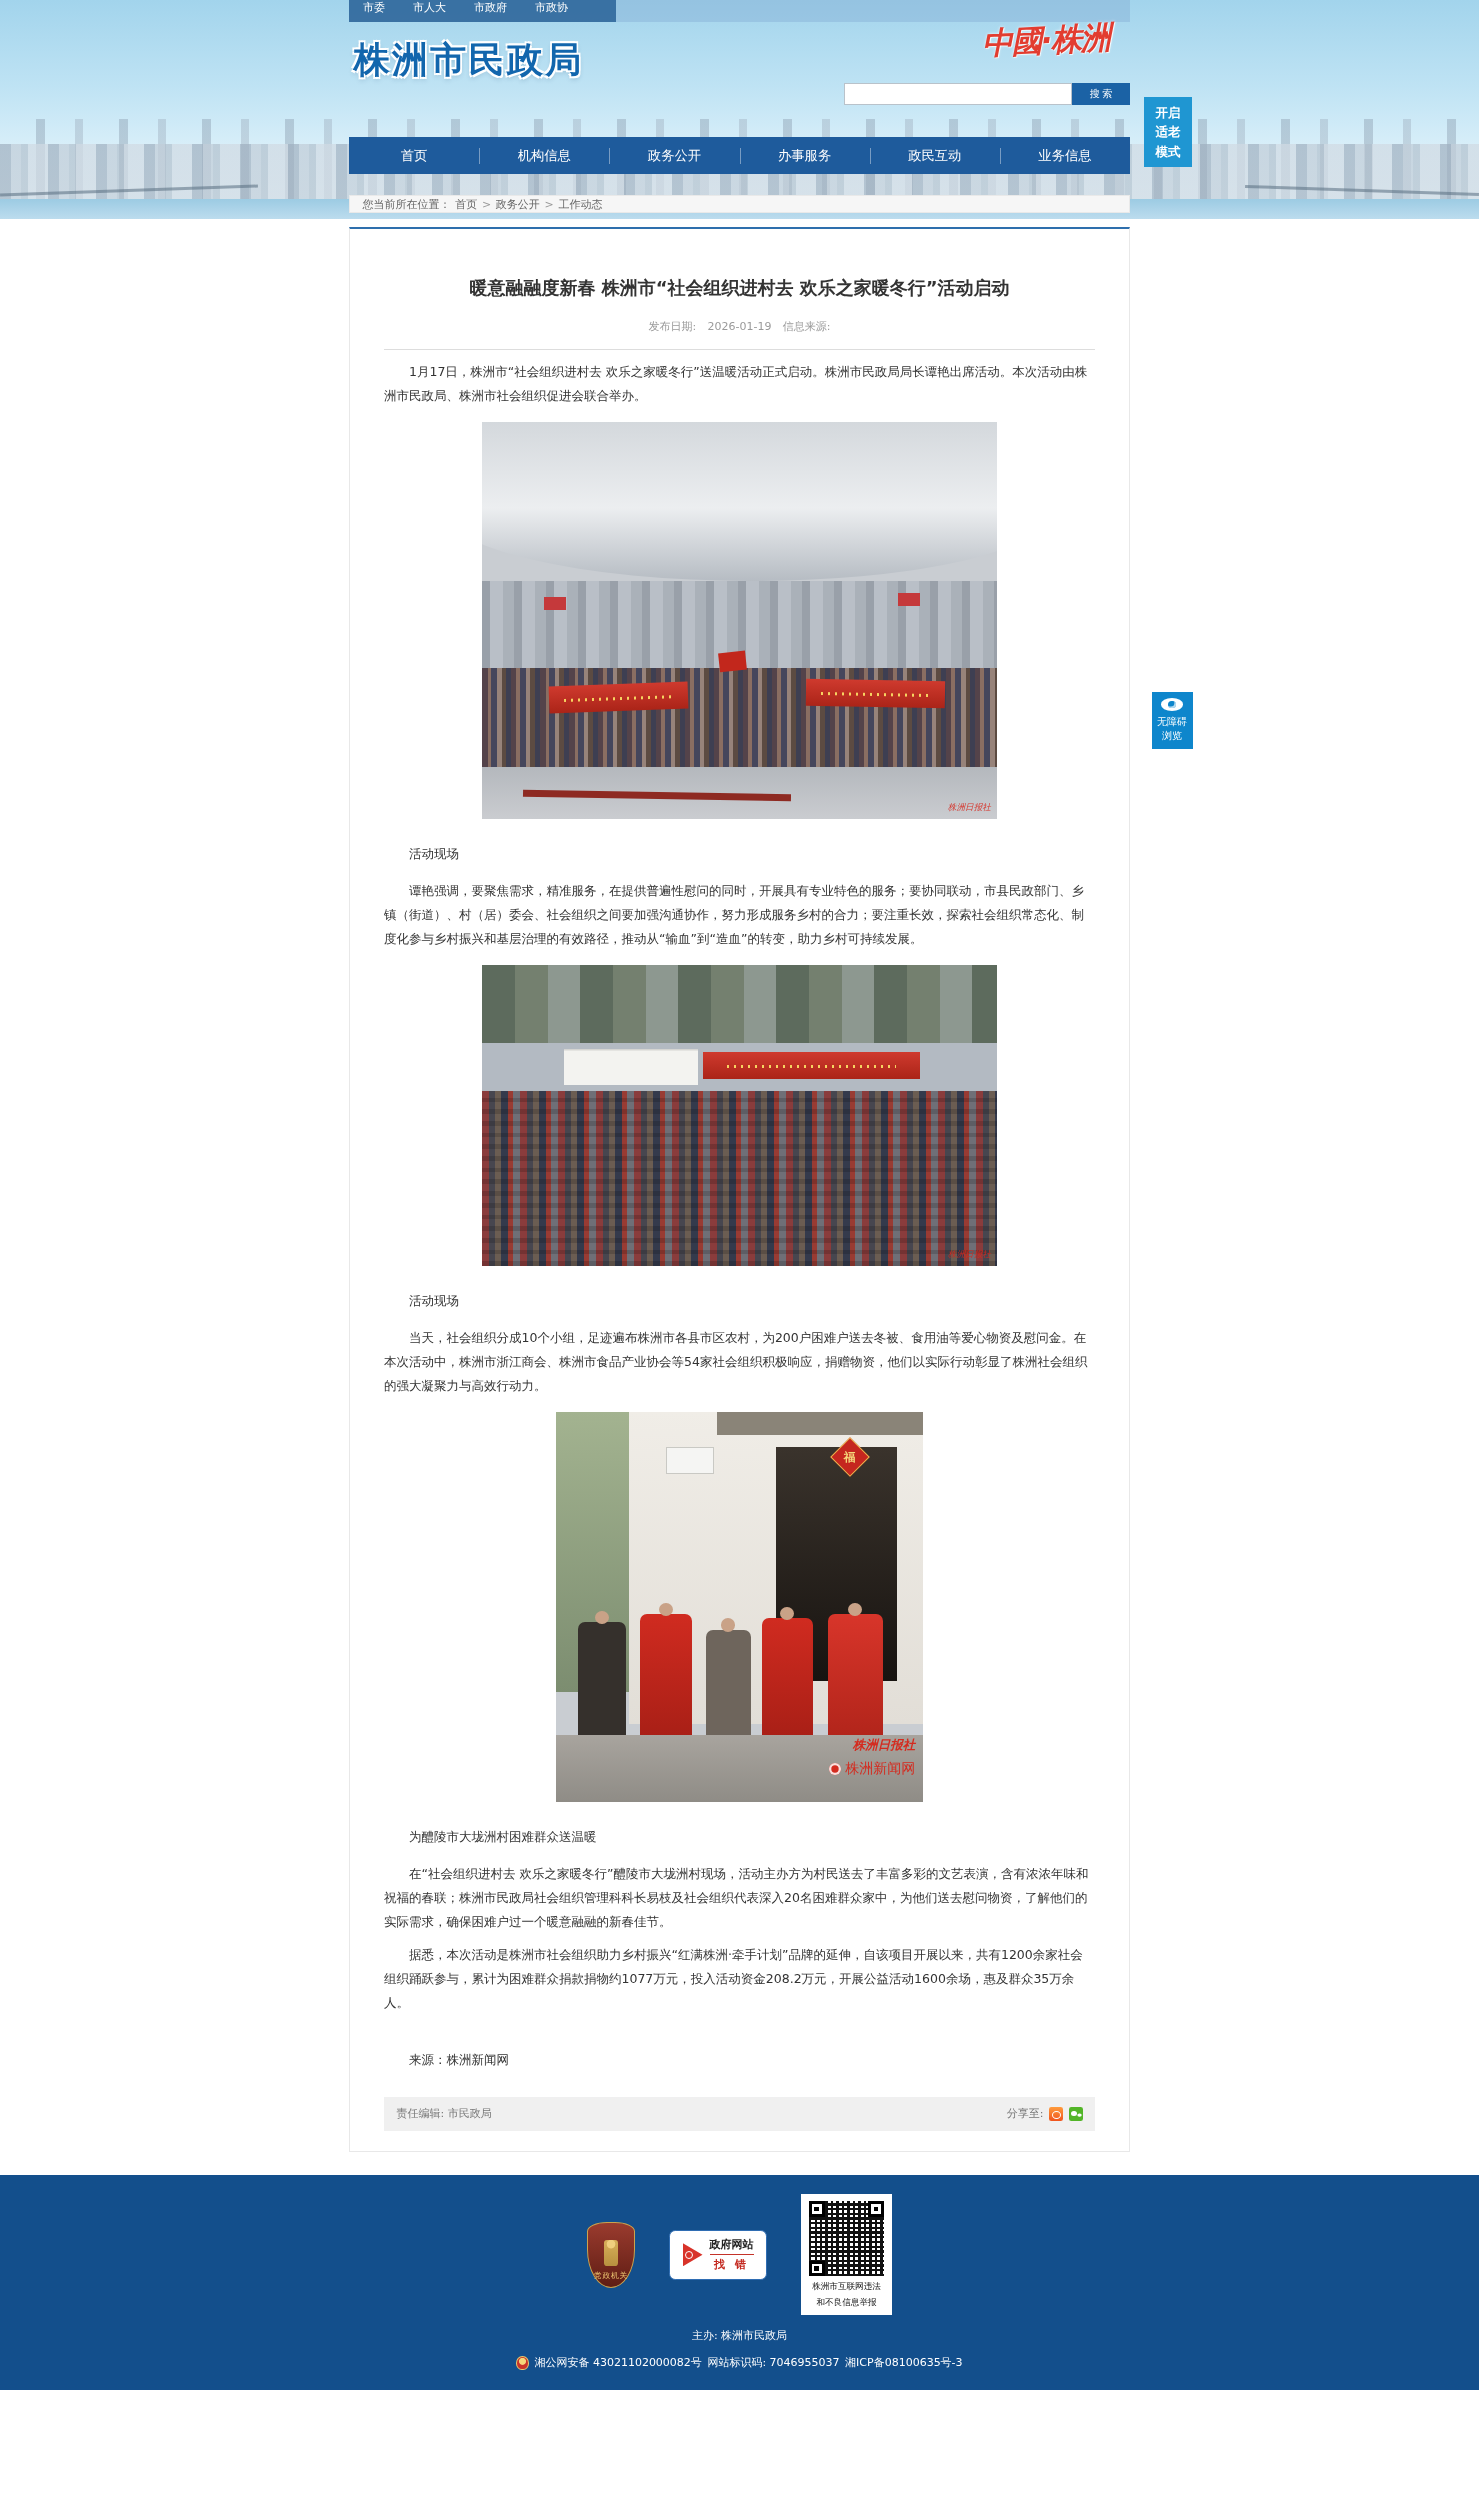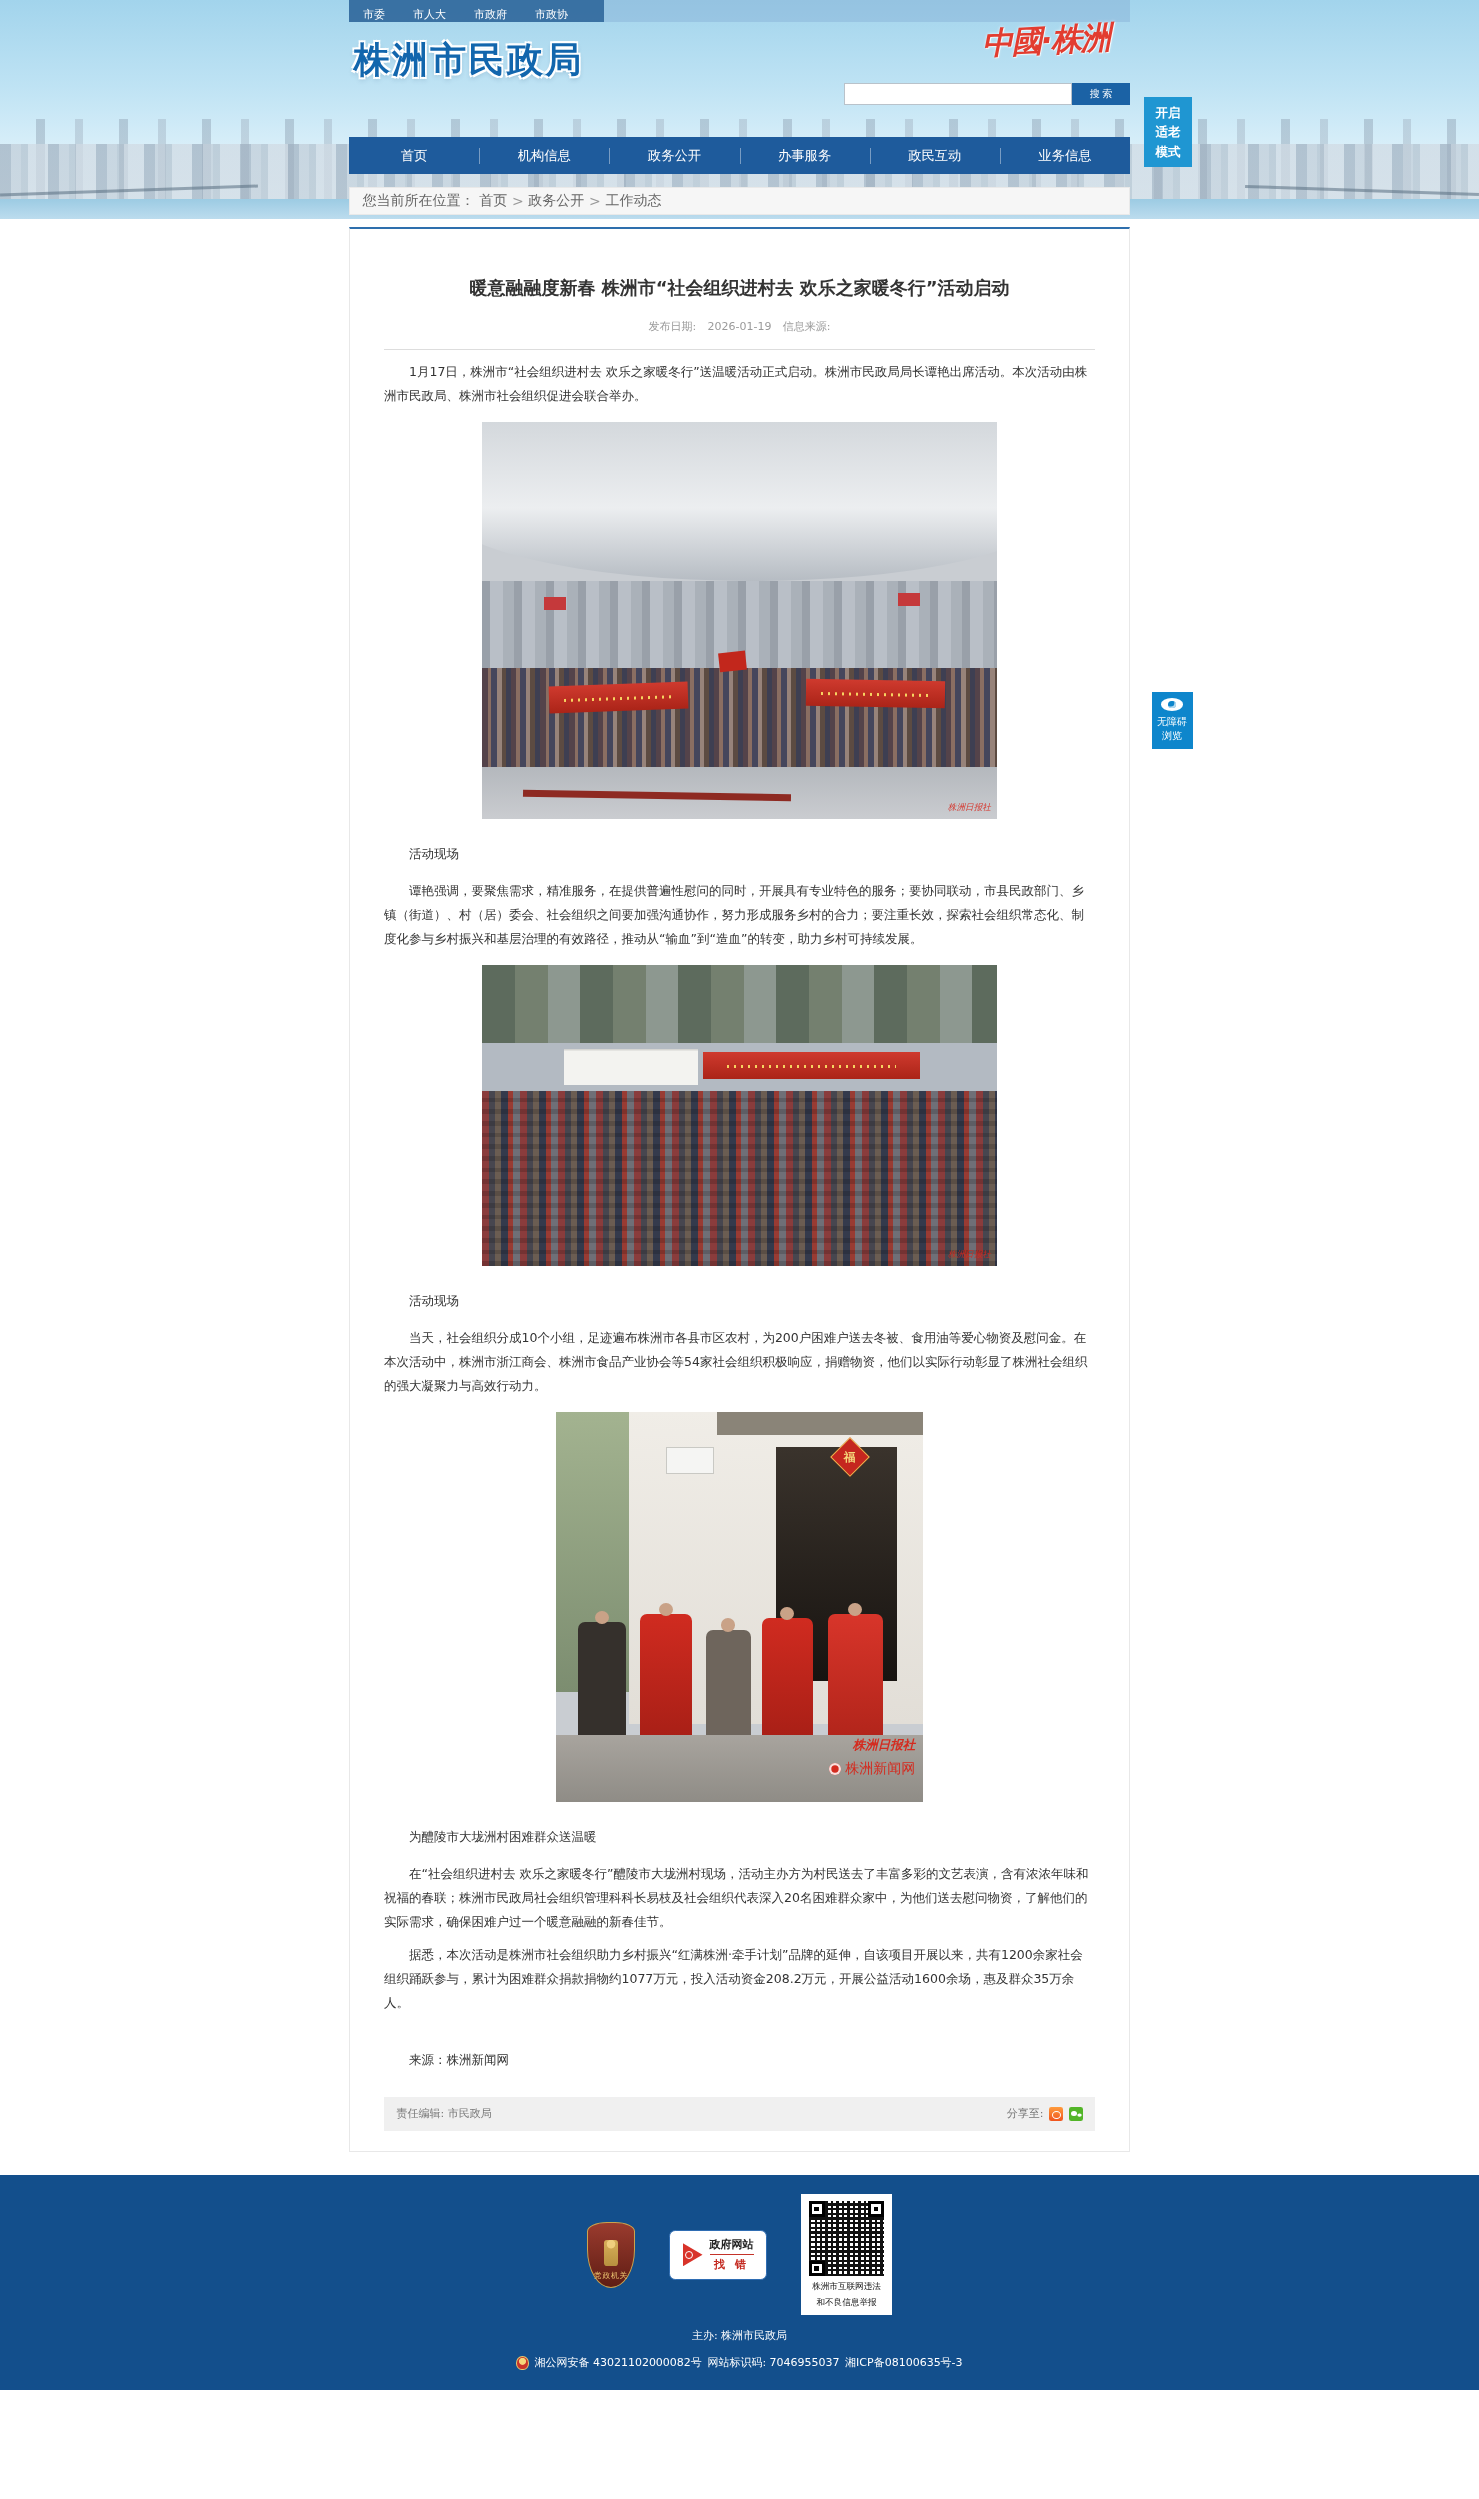--- a/index.html
+++ b/index.html
@@ -21,22 +21,22 @@
       transparent 45px 75px, rgba(160,176,192,.8) 75px 83px); }
   .water{ position:absolute; left:0; right:0; bottom:0; height:20px;
     background:linear-gradient(180deg,#9ccbe3,#bcdcee); }
   .bridge{ position:absolute; bottom:26.5px; height:3.1px; background:rgba(88,110,128,.55); }
   .bridge.left{ left:0; width:258px; transform:rotate(-2deg); }
   .bridge.right{ right:0; width:234px; transform:rotate(2deg); }
 
   .header-inner{ position:relative; width:781px; margin:0 auto; height:100%; }
 
   .topbar{ position:absolute; top:0; left:0; width:100%; height:22px; display:flex; }
-  .topbar-links{ display:flex; align-items:flex-end; gap:28px;
-    background:rgba(27,84,142,.78); padding:0 36px 0 14px; }
+  .topbar-links{ display:flex; align-items:flex-start; gap:28px;
+    background:rgba(27,84,142,.78); padding:0 48px 0 14px; }
   .topbar-link{ color:#fff; font-size:11px; cursor:pointer; white-space:nowrap; }
   .topbar-fill{ flex:1; background:rgba(132,176,212,.45); }
 
   .site-title{ position:absolute; left:4.7px; top:36px; font-size:36px; font-weight:bold;
     color:#1266ad; letter-spacing:2.3px;
     text-shadow:-1.6px -1.6px 0 #fff,1.6px -1.6px 0 #fff,-1.6px 1.6px 0 #fff,1.6px 1.6px 0 #fff,0 3.1px 5.5px rgba(30,70,110,.25); }
 
   .brand-calligraphy{ position:absolute; right:20px; top:20px; font-size:31px; font-weight:bold;
     font-style:italic; color:#e23c30; letter-spacing:-1.6px; transform:rotate(-3deg);
     text-shadow:0 0 3.1px rgba(255,255,255,.9),0.8px 0.8px 0 rgba(255,255,255,.8); }
@@ -51,23 +51,23 @@
     background:#1f96d2; color:#fff; text-align:center; font-size:12.5px; font-weight:bold;
     line-height:19.5px; cursor:pointer; }
 
   .nav{ position:absolute; left:0; top:137px; width:100%; height:37px; display:flex;
     background:#1e5b9c; }
   .nav-item{ flex:1; position:relative; display:flex; align-items:center; justify-content:center;
     color:#fff; font-size:13.3px; cursor:pointer; }
   .nav-item + .nav-item::before{ content:""; position:absolute; left:0; top:11px;
     width:0.8px; height:15.6px; background:rgba(255,255,255,.4); }
 
-  .breadcrumb{ position:absolute; left:0; top:187px; width:100%; height:28px;
+  .breadcrumb{ position:absolute; left:0; top:195px; width:100%; height:18px;
     background:#f6f6f6; border:0.8px solid #e9e9e9; display:flex; align-items:center;
-    padding:0 12.5px; font-size:14px; color:#666; gap:4.7px; }
+    padding:0 12.5px; font-size:11px; color:#666; gap:4.7px; }
   .crumb-link{ cursor:pointer; }
   .crumb-sep{ color:#999; }
 
   
   .card{ width:781px; margin:7.8px auto 0; background:#fff; border:0.8px solid #e8e8e8;
     border-top:2.3px solid #2e6fad; padding:34px 34px 20px; }
   .article-title{ text-align:center; font-size:18px; font-weight:bold; color:#333; line-height:25px; }
   .article-meta{ text-align:center; color:#9a9a9a; font-size:11px; margin-top:19px; }
   .article-meta span{ margin:0 3.9px; }
   .divider{ border:none; border-top:0.8px solid #ddd; margin:15.6px 0 4.7px; }

